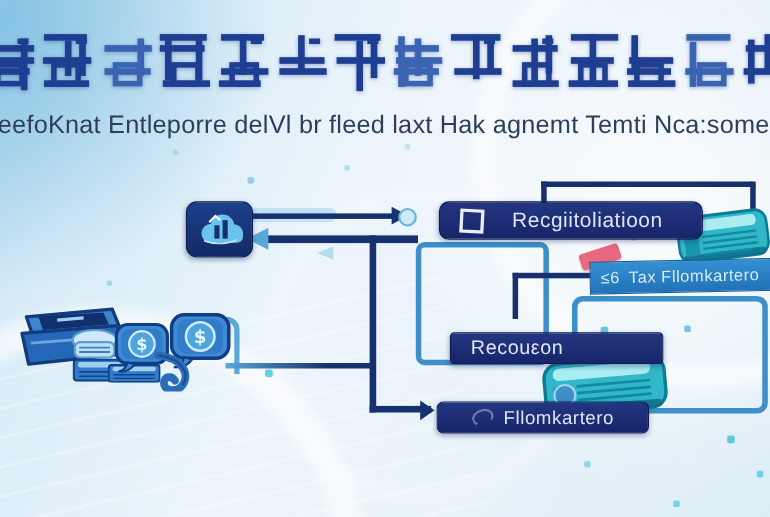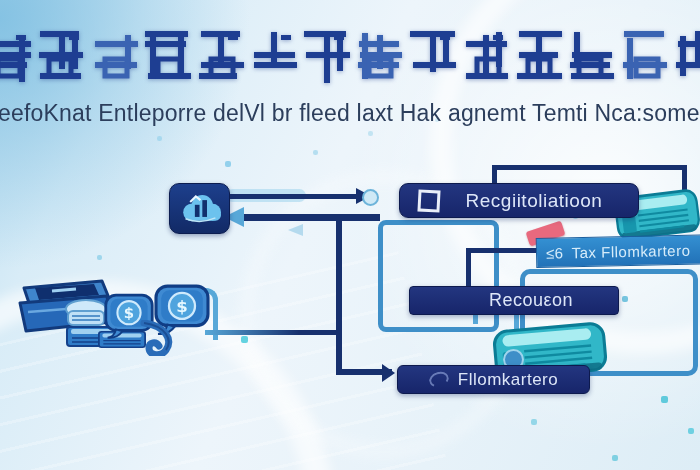--- a/index.html
+++ b/index.html
@@ -63,21 +63,21 @@
     border-top:5px solid #58a8d8;border-right:5px solid #58a8d8;border-top-right-radius:12px;}
   #stair-h2{position:absolute;left:205px;top:330px;width:134px;height:5px;z-index:3;
     background:linear-gradient(90deg,#58a8d8,#17306e 70%);}
 
   
   .nbox{position:absolute;background:linear-gradient(180deg,#233680,#17256a);border:1px solid #0d1a4e;
     box-shadow:0 2px 5px rgba(20,40,100,.35);color:#dde6f8;display:flex;align-items:center;z-index:7;}
   #box1{left:372px;top:183px;width:218px;height:33px;border-radius:9px;font-size:19px;letter-spacing:.5px;padding:0 10px;margin-left:27px;}
   #box1 .sq{width:16px;height:16px;border:3px solid #e9eef9;transform:rotate(3deg);margin-left:8px;flex:none;}
   #box1 .lbl{flex:1;text-align:center;}
-  #box2{left:409px;top:286px;width:174px;height:27px;border-radius:4px;font-size:18px;justify-content:center;padding-left:34px;letter-spacing:.5px;}
+  #box2{left:409px;top:302px;width:174px;height:27px;border-radius:4px;font-size:18px;justify-content:flex-start;padding-left:18px;letter-spacing:.5px;}
   #box3{left:397px;top:365px;width:191px;height:27px;border-radius:6px;font-size:17px;justify-content:center;gap:9px;letter-spacing:.5px;}
   #box3 .ringicon{width:16px;height:11px;border:2px solid rgba(165,185,235,.55);border-radius:50%;
     border-bottom-color:transparent;transform:rotate(-18deg);flex:none;}
 
   
   #tm-badge{position:absolute;left:169px;top:183px;width:59px;height:49px;border-radius:10px;z-index:7;
     background:linear-gradient(180deg,#1d3f8c,#122a66);border:1px solid #0c1d50;box-shadow:0 2px 5px rgba(20,40,100,.4);
     display:flex;align-items:center;justify-content:center;}
 
   

